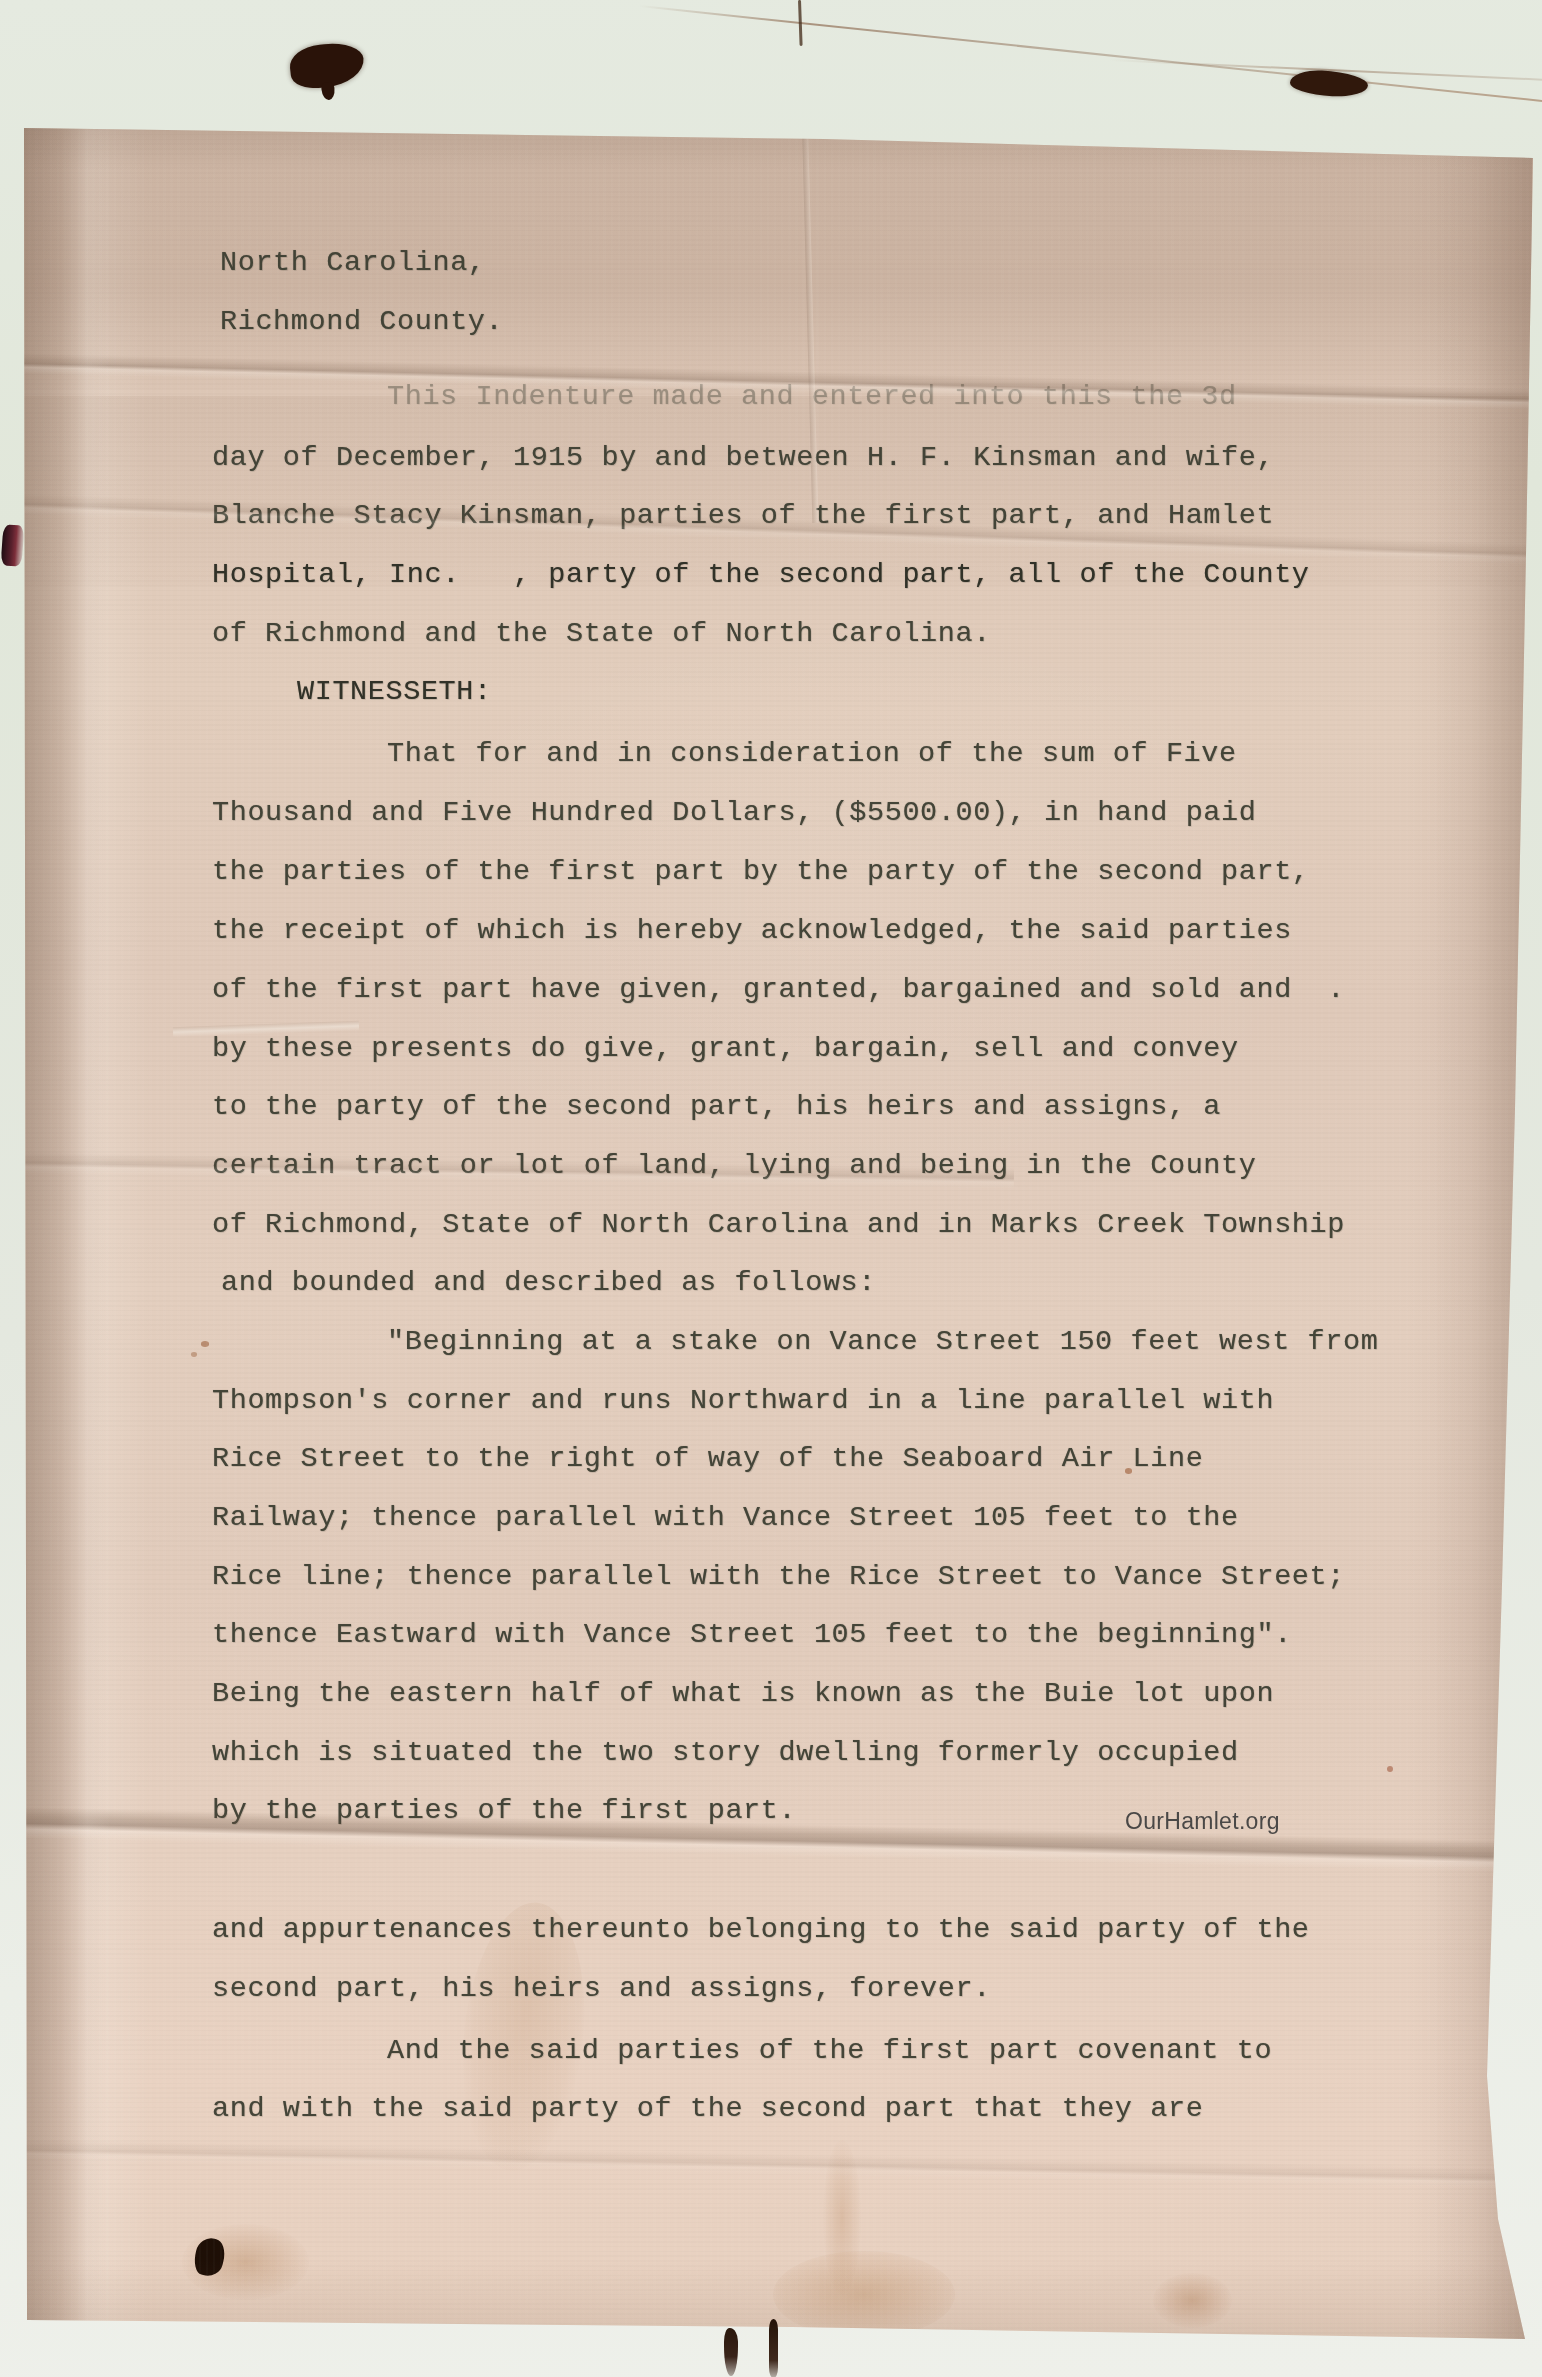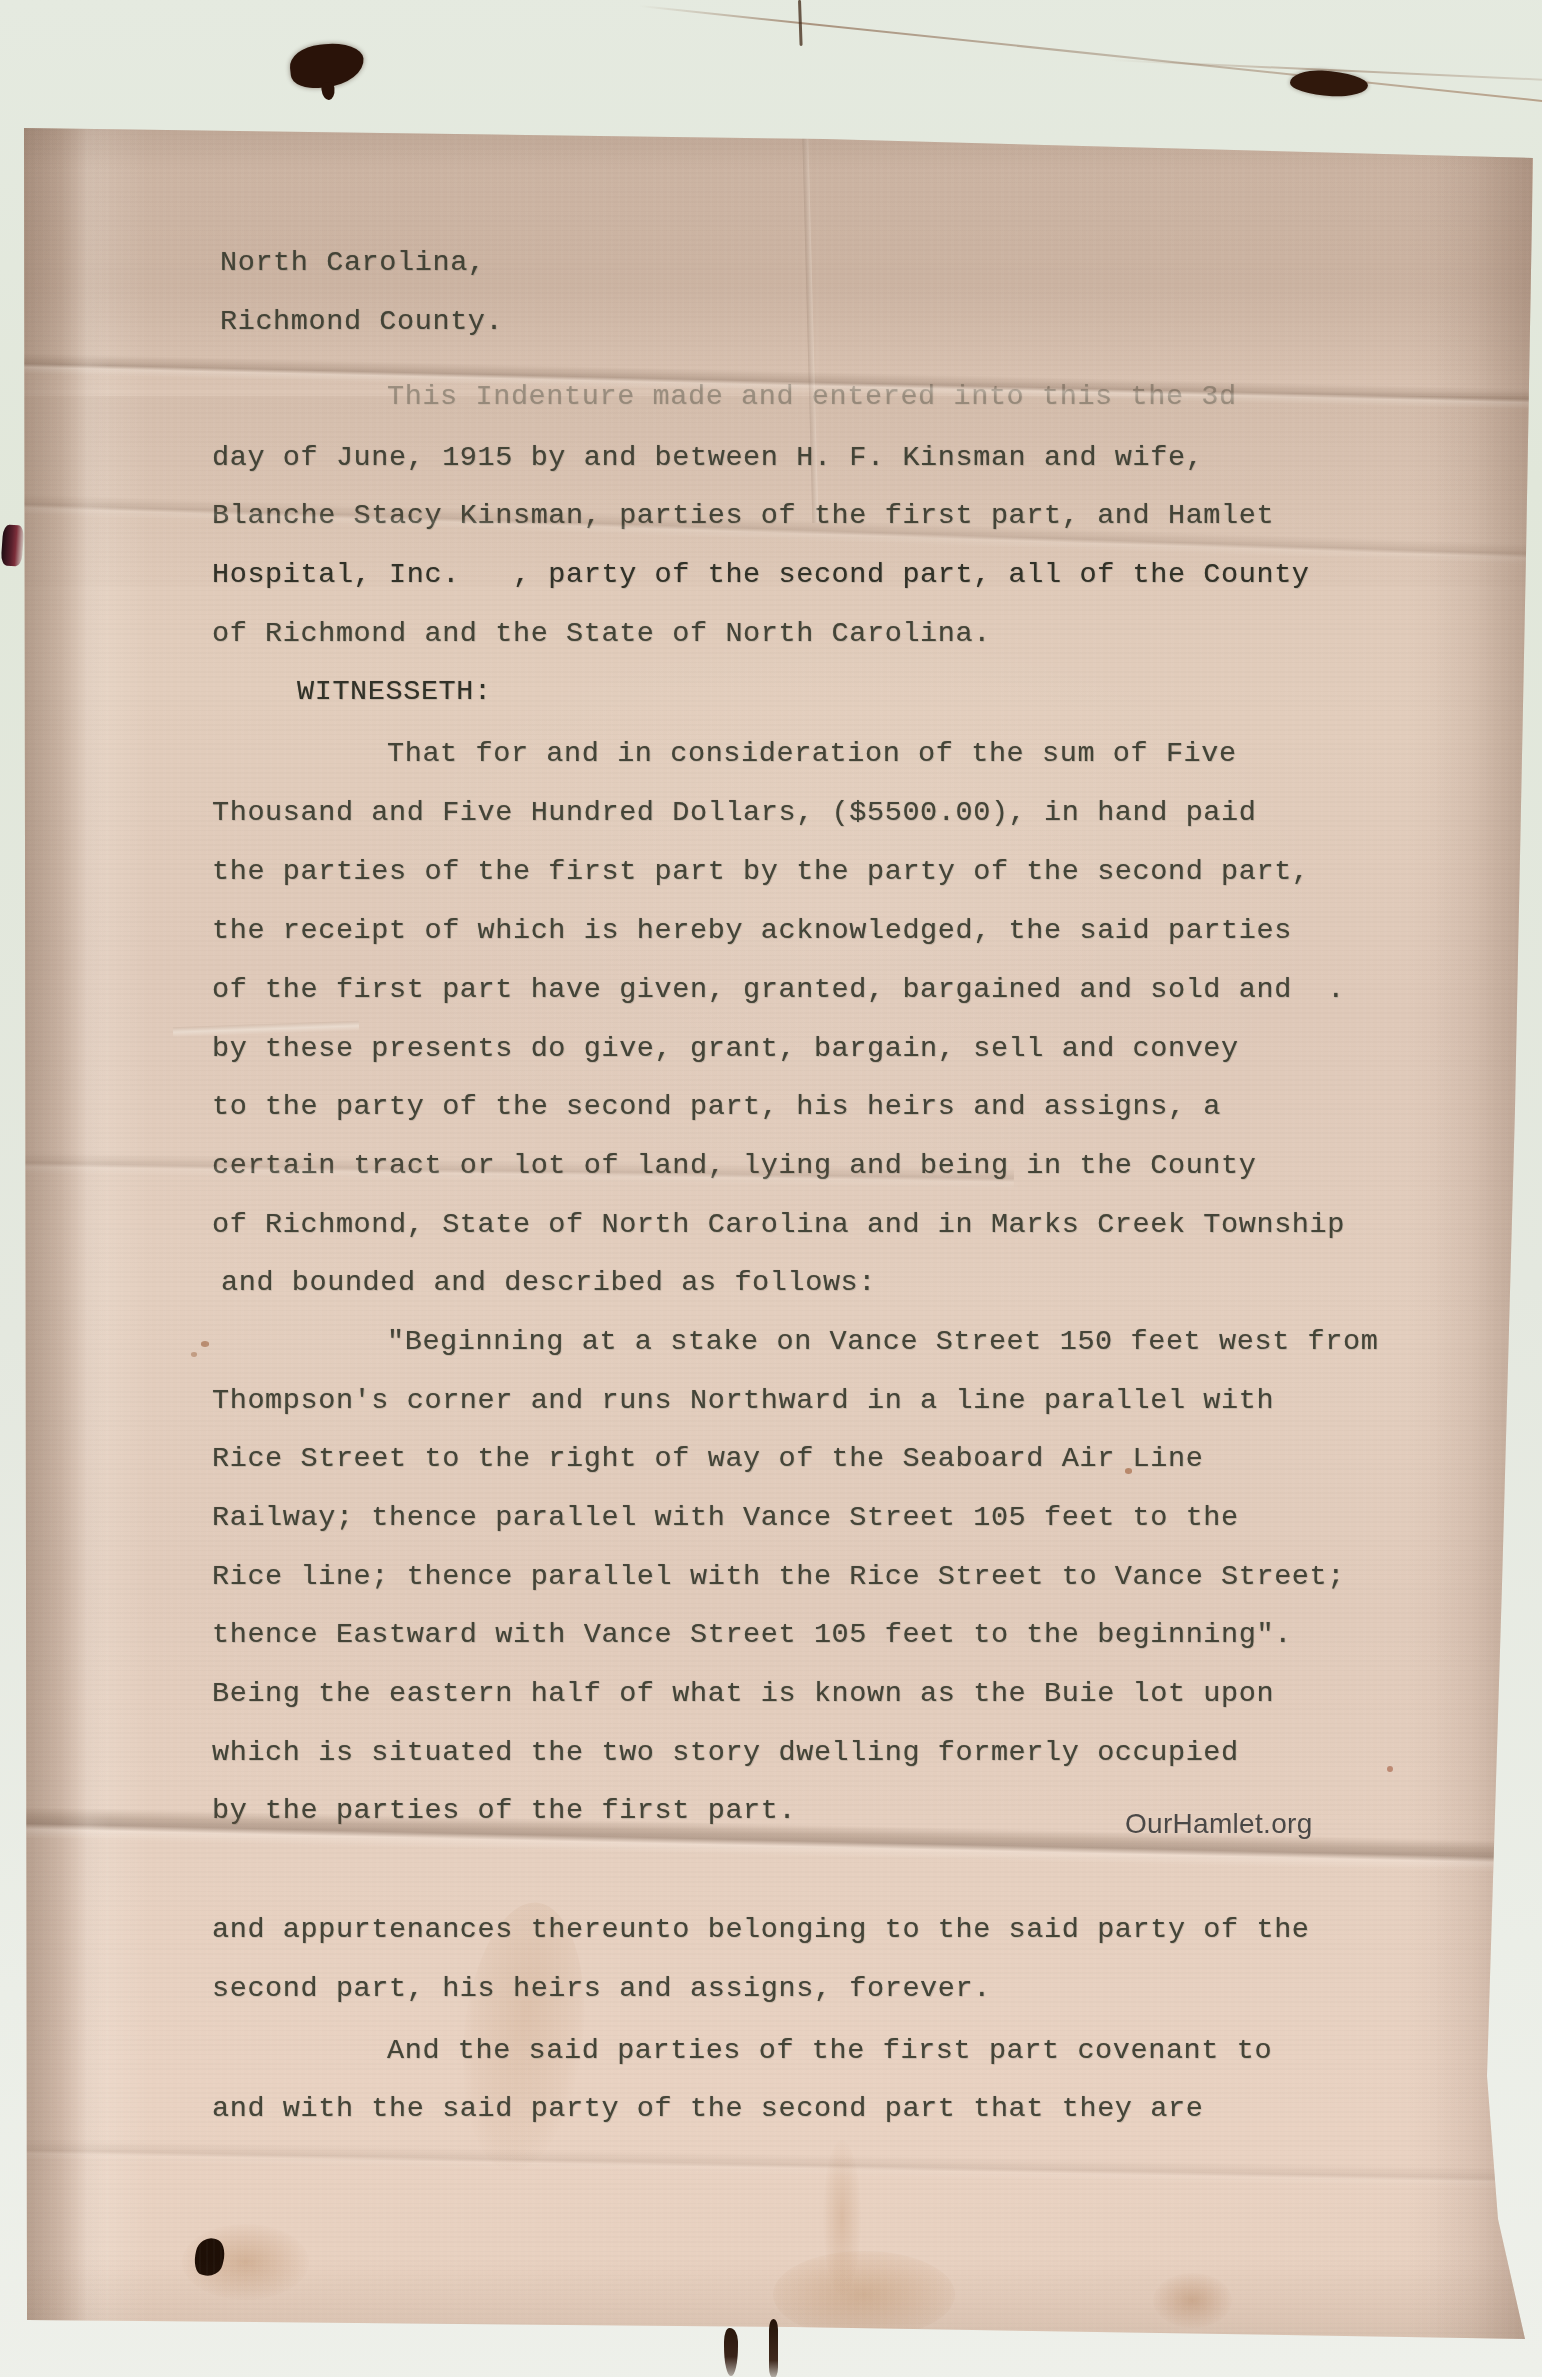--- a/index.html
+++ b/index.html
@@ -83,21 +83,21 @@
     background:linear-gradient(180deg,#241308,#402a1e 70%,rgba(64,42,30,.3));}
   
   .text-layer{position:absolute;inset:0;z-index:3;
     font-family:"Liberation Mono","DejaVu Sans Mono",monospace;font-size:28.5px;letter-spacing:0.6px;
     color:rgba(58,60,48,.88);}
   .line{position:absolute;white-space:pre;
     text-shadow:0 0 0.8px rgba(58,60,48,.5),0.8px 0.8px 0 rgba(58,60,48,.12);}
   .line.faded{opacity:.42;filter:blur(0.3px);}
   .line.dark{color:rgba(46,48,38,.97);}
   .watermark{position:absolute;left:1125px;top:1808px;z-index:5;
-    font-family:"Liberation Sans","DejaVu Sans",sans-serif;font-size:28px;color:#3d3d3d;opacity:.92;letter-spacing:0.3px;}
+    font-family:"Liberation Sans","DejaVu Sans",sans-serif;font-size:23px;color:#3d3d3d;opacity:.92;letter-spacing:0.3px;}
 </style>
 </head>
 <body>
 
 <div class="scan">
 
   <div class="crack c-a"></div>
   <div class="crack c-b"></div>
   <div class="crack c-c"></div>
   <div class="blob b1"></div>
@@ -115,21 +115,21 @@
     <div class="stain dot2"></div>
     <div class="stain dot3"></div>
     <div class="stain dot4"></div>
     <div class="inkblot"></div>
   </div>
 
   <div class="text-layer">
       <div class="line" style="left: 220px; top: 246px;">North Carolina,</div>
       <div class="line" style="left: 220px; top: 305px;">Richmond County.</div>
       <div class="line faded" style="left: 387px; top: 380px;">This Indenture made and entered into this the 3d</div>
-      <div class="line" style="left: 212px; top: 441px;">day of June, 1915 by and between H. F. Kinsman and wife,</div>
+      <div class="line" style="left: 212px; top: 441px;">day of December, 1915 by and between H. F. Kinsman and wife,</div>
       <div class="line" style="left: 212px; top: 499px;">Blanche Stacy Kinsman, parties of the first part, and Hamlet</div>
       <div class="line dark" style="left: 212px; top: 558px;">Hospital, Inc.   , party of the second part, all of the County</div>
       <div class="line" style="left: 212px; top: 617px;">of Richmond and the State of North Carolina.</div>
       <div class="line dark" style="left: 297px; top: 675px;">WITNESSETH:</div>
       <div class="line" style="left: 387px; top: 737px;">That for and in consideration of the sum of Five</div>
       <div class="line" style="left: 212px; top: 796px;">Thousand and Five Hundred Dollars, ($5500.00), in hand paid</div>
       <div class="line" style="left: 212px; top: 914px;">the receipt of which is hereby acknowledged, the said parties</div>
       <div class="line" style="left: 212px; top: 855px;">the parties of the first part by the party of the second part,</div>
       <div class="line" style="left: 212px; top: 973px;">of the first part have given, granted, bargained and sold and  .</div>
       <div class="line" style="left: 212px; top: 1032px;">by these presents do give, grant, bargain, sell and convey</div>

